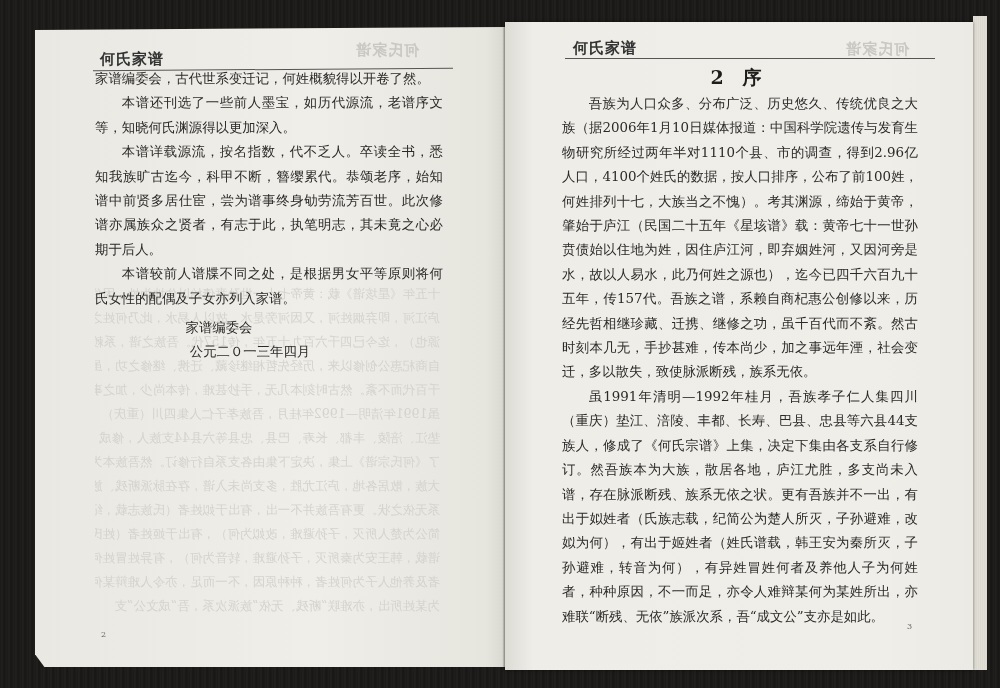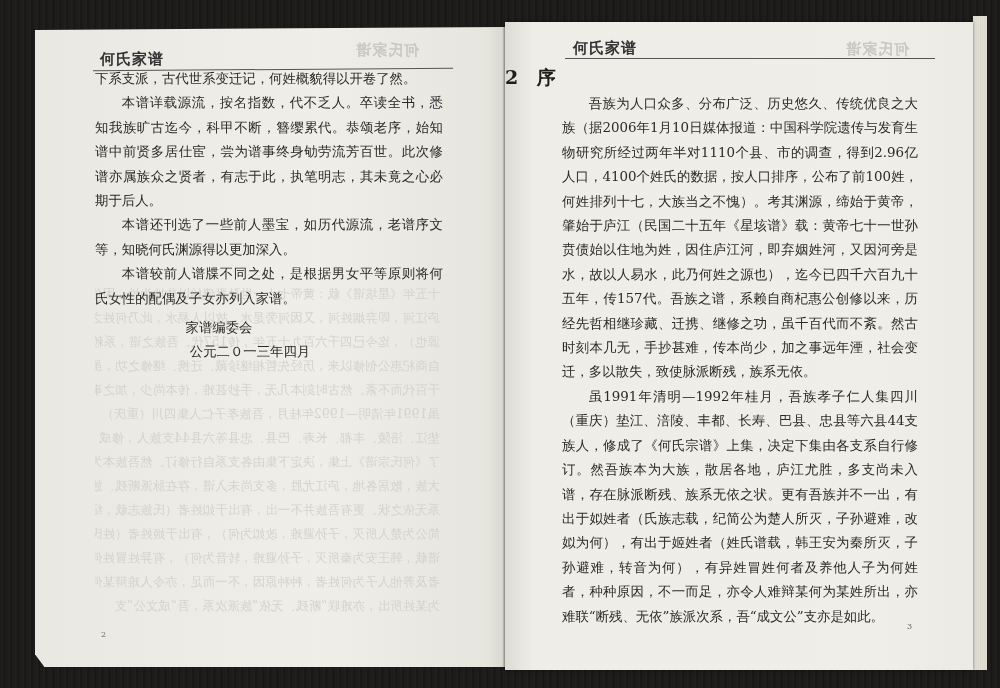--- a/index.html
+++ b/index.html
@@ -36,21 +36,21 @@
     position:absolute;top:14px;font-family:"DejaVu Sans",sans-serif;
     font-size:15px;font-weight:bold;color:#c9c8c2;transform:scaleX(-1);letter-spacing:1px;
   }
   .body{
     position:absolute;font-size:13.4px;line-height:24.4px;color:#2c2a28;
   }
   .body p{margin:0;text-align:justify;}
   .body p.ind{text-indent:2em;}
   .sig{position:absolute;font-size:13.4px;color:#2c2a28;text-align:center;}
   .title{
-    position:absolute;left:0;width:100%;top:43px;text-align:left;
+    position:absolute;left:0;width:100%;top:43px;text-align:center;
     font-size:19px;font-weight:bold;color:#1f1d1b;letter-spacing:6px;
   }
   .pnum{position:absolute;font-size:8px;color:#666;}
   .ghost{
     position:absolute;font-size:12.5px;line-height:24px;color:#d4d3cd;
     transform:scaleX(-1);overflow:hidden;white-space:nowrap;
   }
 </style>
 </head>
 <body>
@@ -73,23 +73,23 @@
       <div>了《何氏宗谱》上集，决定下集由各支系自行修订。然吾族本为</div>
       <div>大族，散居各地，庐江尤胜，多支尚未入谱，存在脉派断残、族</div>
       <div>系无依之状。更有吾族并不一出，有出于姒姓者（氏族志载，纪</div>
       <div>简公为楚人所灭，子孙避难，改姒为何），有出于姬姓者（姓氏</div>
       <div>谱载，韩王安为秦所灭，子孙避难，转音为何），有异姓冒姓何</div>
       <div>者及养他人子为何姓者，种种原因，不一而足，亦令人难辩某何</div>
       <div>为某姓所出，亦难联“断残、无依”族派次系，吾“成文公”支</div>
     </div>
 
   <div id="left-body" class="body" style="left:60px;top:40px;width:348px;">
-      <p>下系支派，古代世系变迁记，何姓概貌得以开卷了然。</p>
+      <p>家谱编委会，古代世系变迁记，何姓概貌得以开卷了然。</p>
+      <p class="ind">本谱还刊选了一些前人墨宝，如历代源流，老谱序文等，知晓何氏渊源得以更加深入。</p>
       <p class="ind">本谱详载源流，按名指数，代不乏人。卒读全书，悉知我族旷古迄今，科甲不断，簪缨累代。恭颂老序，始知谱中前贤多居仕宦，尝为谱事终身劬劳流芳百世。此次修谱亦属族众之贤者，有志于此，执笔明志，其未竟之心必期于后人。</p>
-      <p class="ind">本谱还刊选了一些前人墨宝，如历代源流，老谱序文等，知晓何氏渊源得以更加深入。</p>
       <p class="ind">本谱较前人谱牒不同之处，是根据男女平等原则将何氏女性的配偶及子女亦列入家谱。</p>
     </div>
 
   <div class="sig" style="left:0;width:368px;top:292px;">家谱编委会</div>
   <div class="sig" style="left:15px;width:400px;top:316px;">公元二０一三年四月</div>
 
   <div class="pnum" style="left:66px;top:603px;">2</div>
 </div>
 
 <div class="spine"></div>

